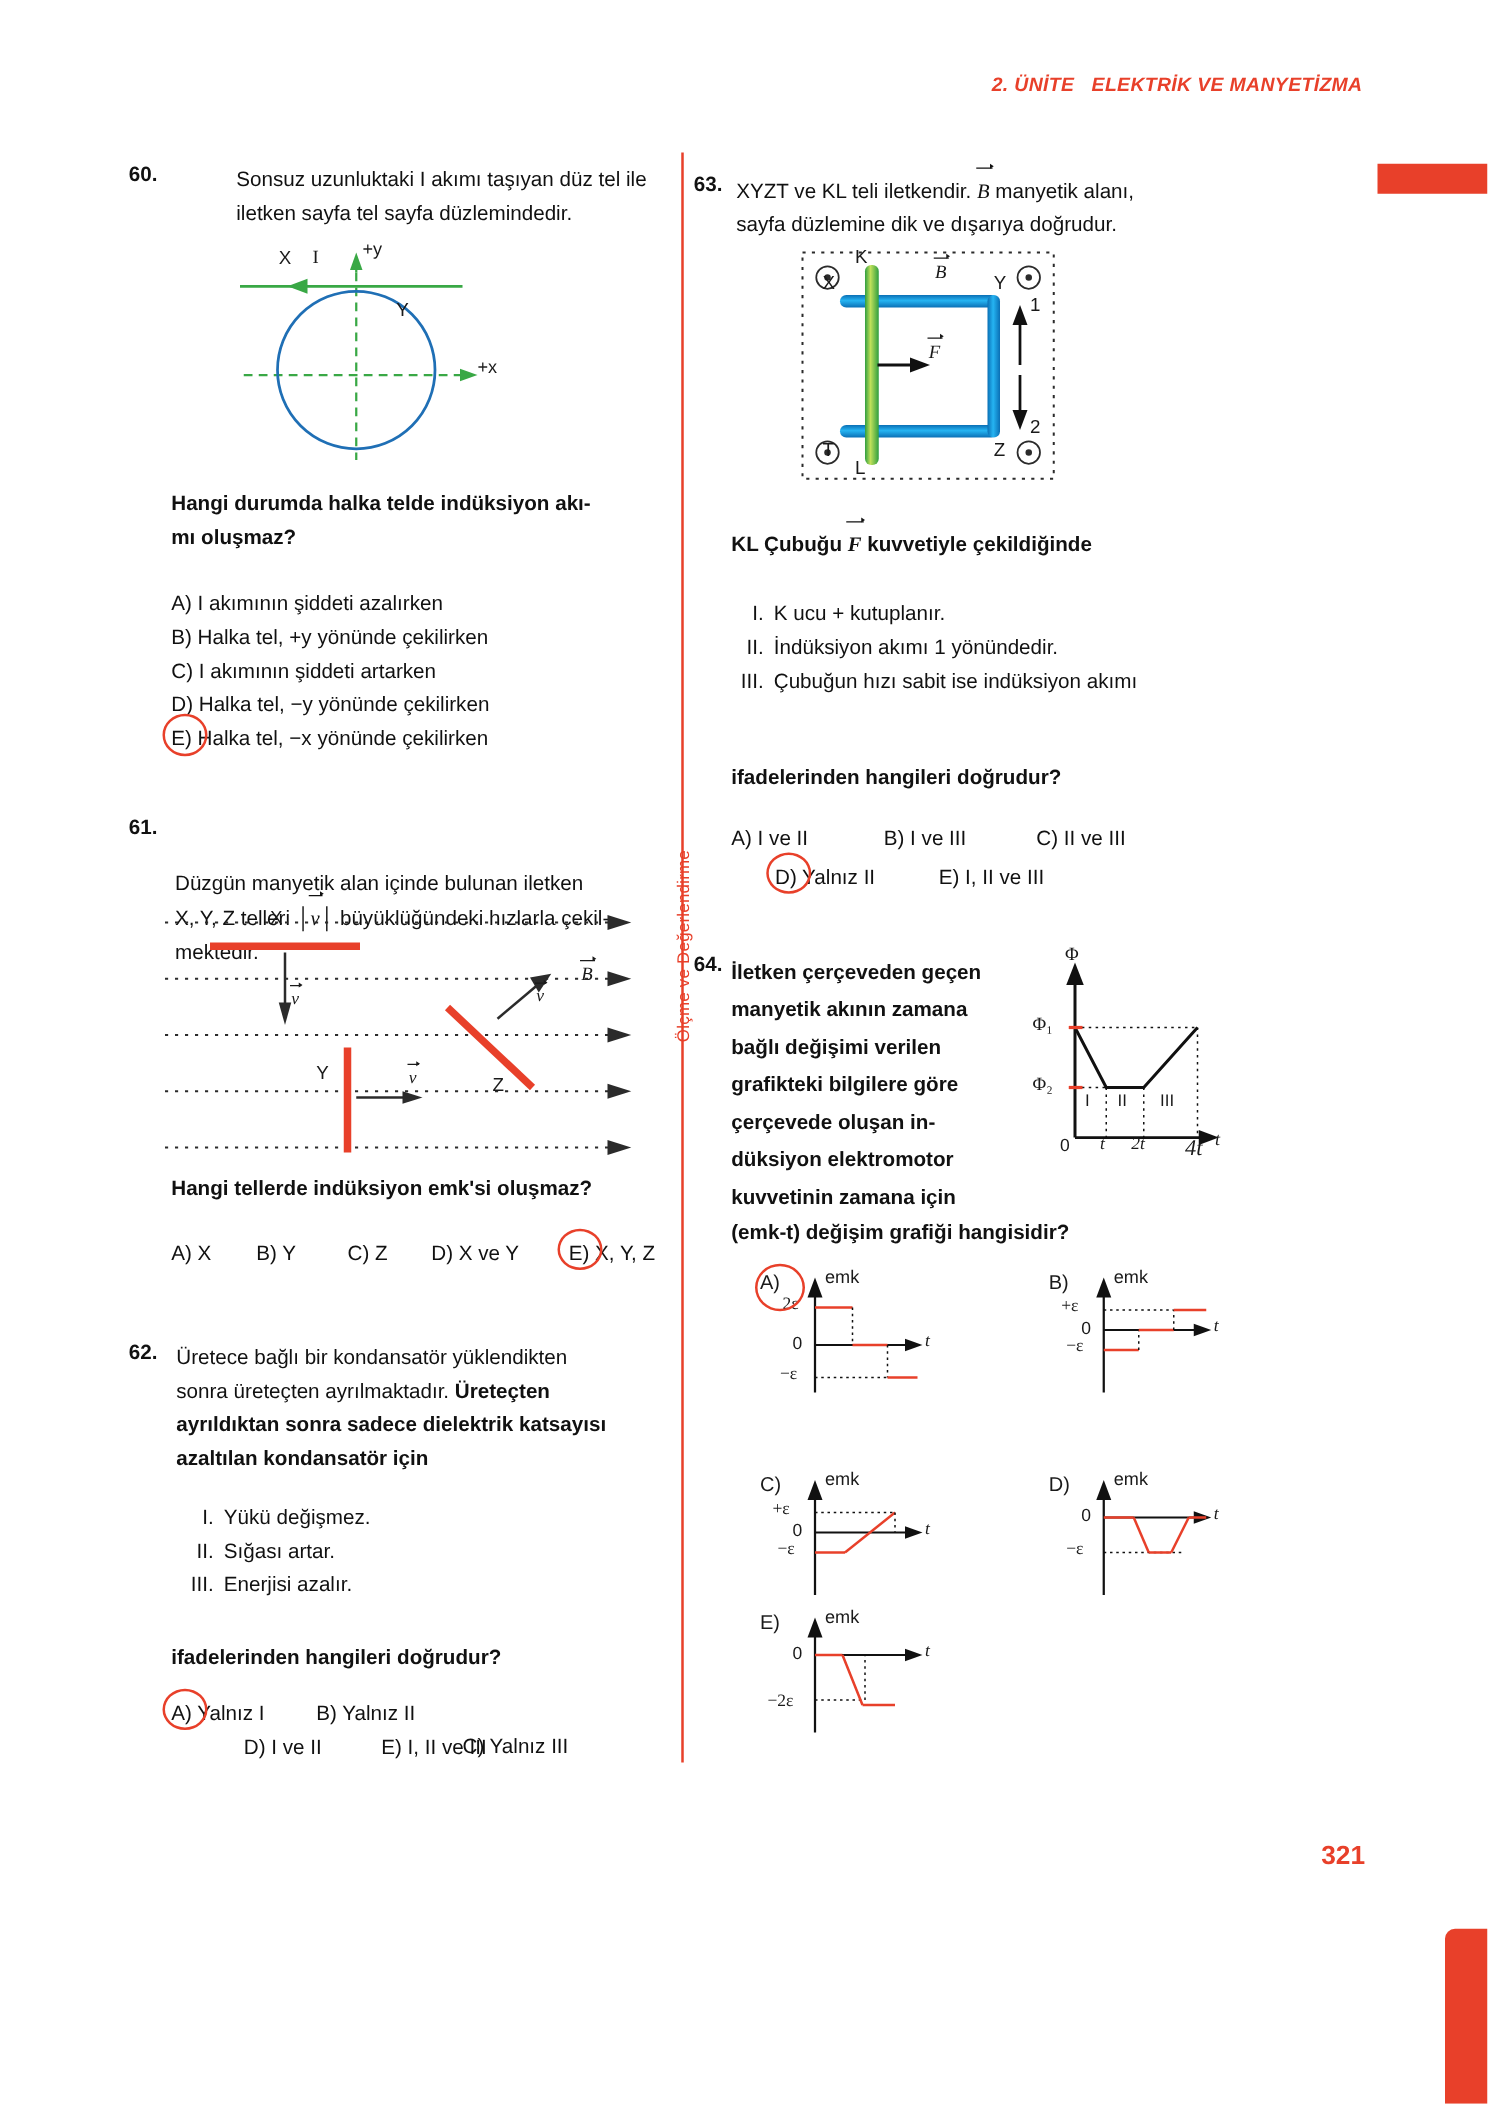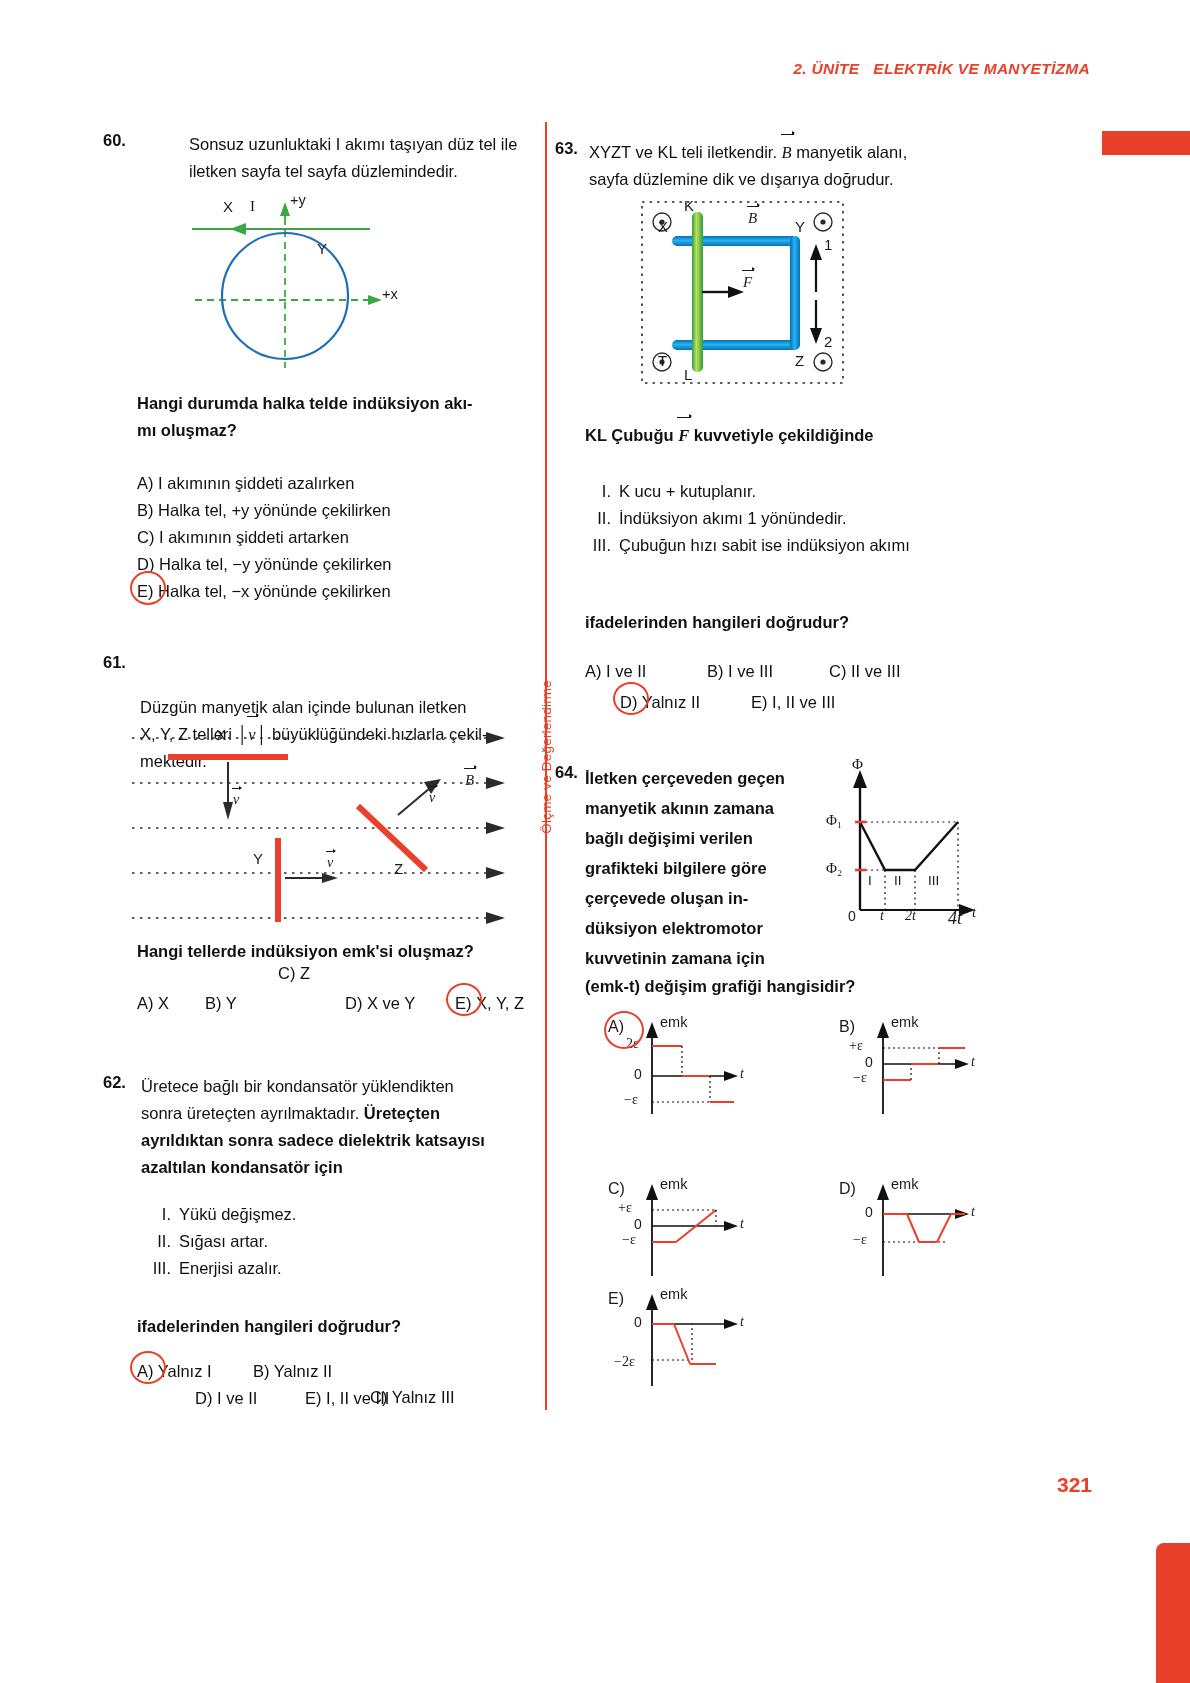--- a/index.html
+++ b/index.html
@@ -184,21 +184,21 @@
     <div class="vec" style="position:absolute; left:335px; top:42px; font-size:15px; font-family:'Liberation Serif',serif; font-style:italic;"><span>B</span><span class="ah"></span></div>
     <div class="vec" style="position:absolute; left:103px; top:62px; font-size:14px; font-family:'Liberation Serif',serif; font-style:italic;"><span>v</span><span class="ah"></span></div>
     <div class="vec" style="position:absolute; left:197px; top:125px; font-size:14px; font-family:'Liberation Serif',serif; font-style:italic;"><span>v</span><span class="ah"></span></div>
     <div class="vec" style="position:absolute; left:299px; top:60px; font-size:14px; font-family:'Liberation Serif',serif; font-style:italic;"><span>v</span><span class="ah"></span></div>
   </div>
 
   <div class="qtext bold" style="left:137px; top:938px;">Hangi tellerde indüksiyon emk'si oluşmaz?</div>
 
   <div class="opt" style="left:137px; top:990px;">A) X</div>
   <div class="opt" style="left:205px; top:990px;">B) Y</div>
-  <div class="opt" style="left:278px; top:960px;text-align:right;">C) Z</div>
+  <div class="opt" style="left:278px; top:990px;text-align:right;">C) Z</div>
   <div class="opt" style="left:345px; top:990px;">D) X ve Y</div>
   <div class="opt" style="left:455px; top:990px;">E) X, Y, Z</div>
   <div class="ans-circle" style="left:446px; top:983px; width:36px; height:33px;"></div>
 
   <div class="qnum" style="left:103px; top:1073px;">62.</div>
   <div class="qtext" style="left:141px; top:1073px; width:405px;">
     <div>Üretece bağlı bir kondansatör yüklendikten</div>
     <div><span>sonra üreteçten ayrılmaktadır. </span><b>Üreteçten</b></div>
     <div class="bold">ayrıldıktan sonra sadece dielektrik katsayısı</div>
     <div class="bold">azaltılan kondansatör için</div>

